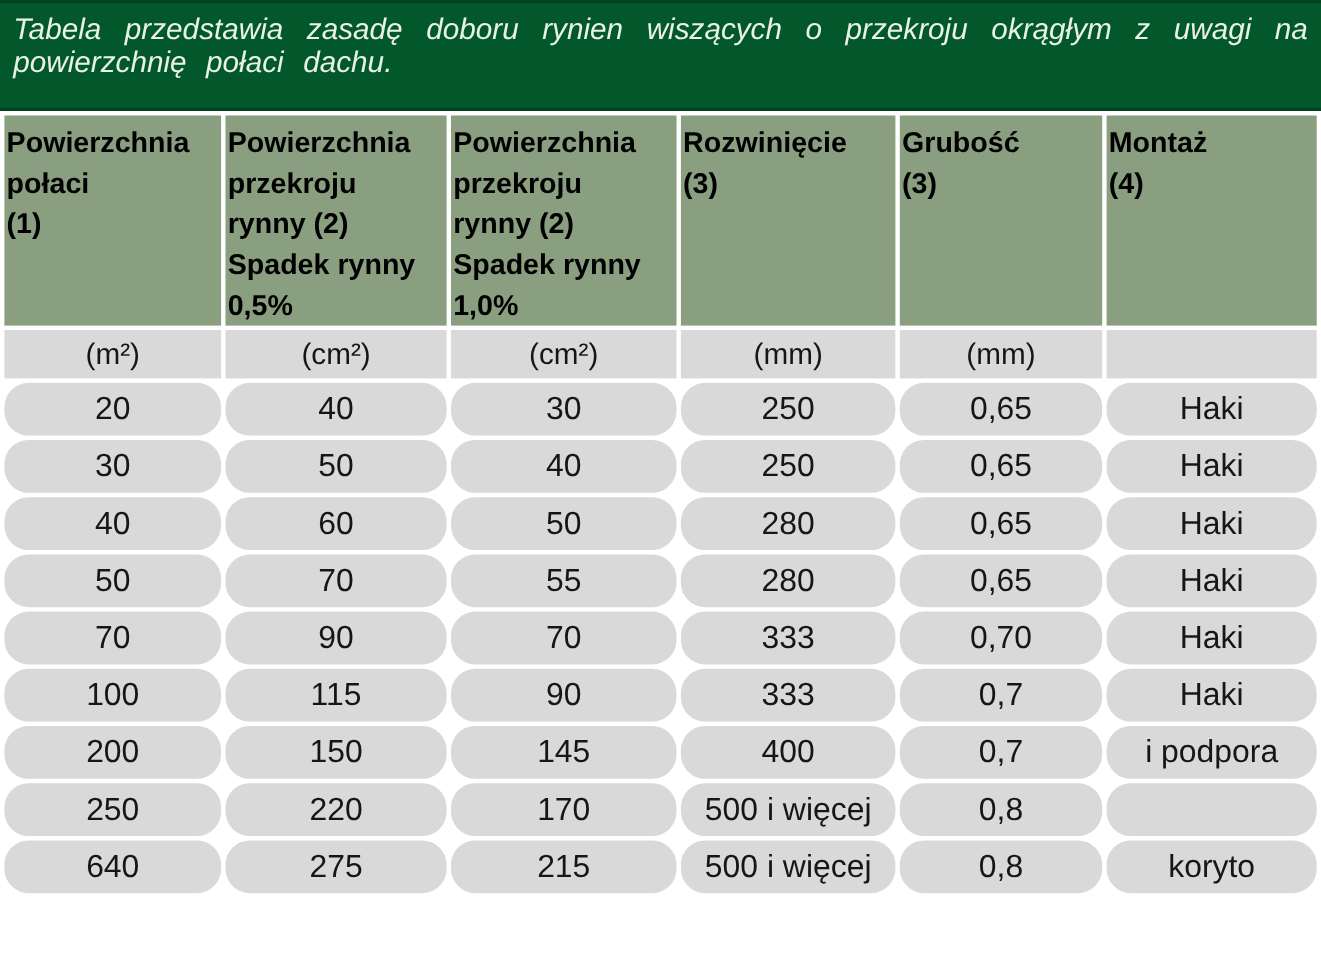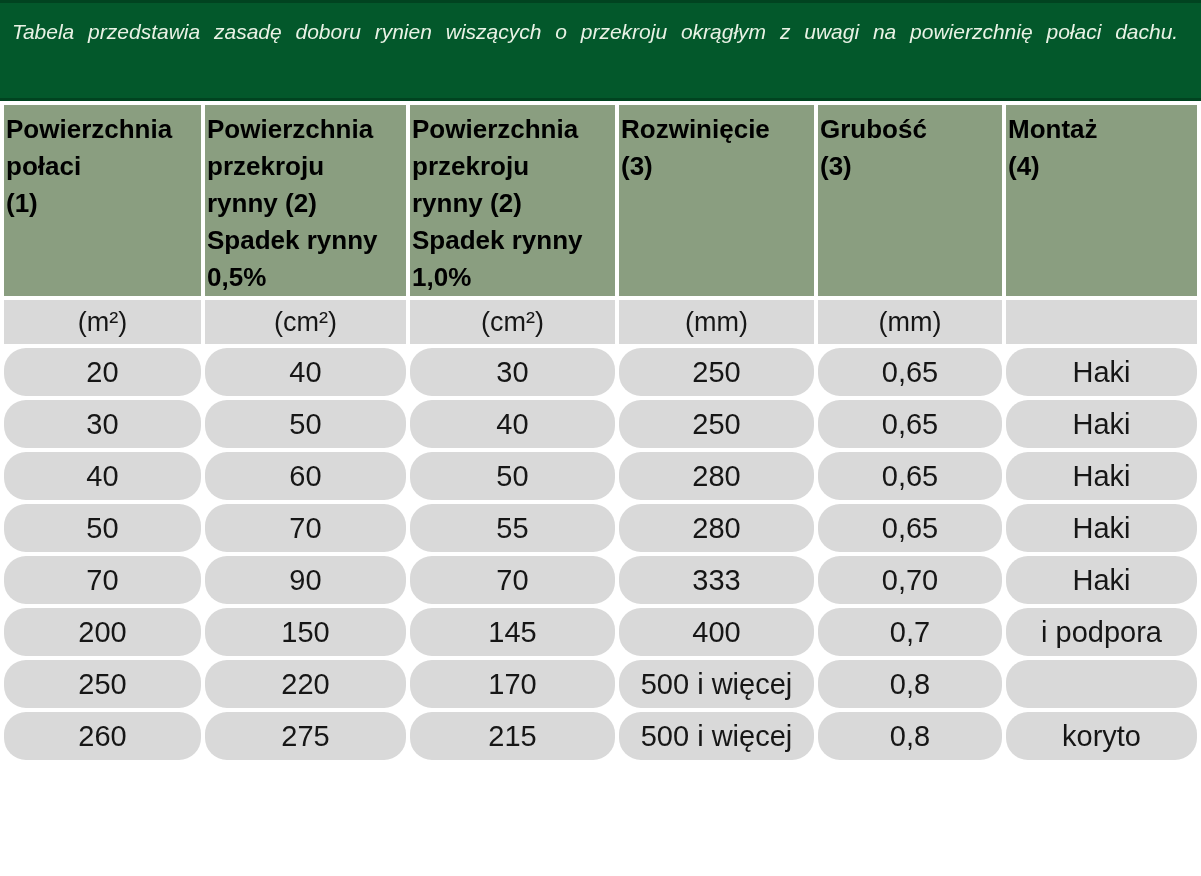--- a/index.html
+++ b/index.html
@@ -14,22 +14,22 @@
     border-top:3px solid #014320;
     border-bottom:3px solid #014320;
     color:#e9f2e5;
     padding:8px 12px 10px 12px;
     box-sizing:border-box;
     min-height:101px;
   }
   .banner p{
     margin:0;
     font-style:italic;
-    font-size:21px;
-    line-height:41px;
+    font-size:27px;
+    line-height:30px;
     text-align:justify;
     word-spacing:0.38em;
   }
   
   table{
     width:1201px;
     table-layout:fixed;
     border-collapse:separate;
     border-spacing:4px;
     background:#ffffff;
@@ -147,37 +147,45 @@
       </tr>
       <tr>
         <td>70</td>
         <td>90</td>
         <td>70</td>
         <td>333</td>
         <td>0,70</td>
         <td>Haki</td>
       </tr>
       <tr>
+        <td>100</td>
+        <td>115</td>
+        <td>90</td>
+        <td>333</td>
+        <td>0,7</td>
+        <td>Haki</td>
+      </tr>
+      <tr>
         <td>200</td>
         <td>150</td>
         <td>145</td>
         <td>400</td>
         <td>0,7</td>
         <td>i podpora</td>
       </tr>
       <tr>
         <td>250</td>
         <td>220</td>
         <td>170</td>
         <td>500 i więcej</td>
         <td>0,8</td>
         <td></td>
       </tr>
       <tr>
-        <td>260</td>
+        <td>640</td>
         <td>275</td>
         <td>215</td>
         <td>500 i więcej</td>
         <td>0,8</td>
         <td>koryto</td>
       </tr>
     </tbody>
 </table>
 
 </body></html>

